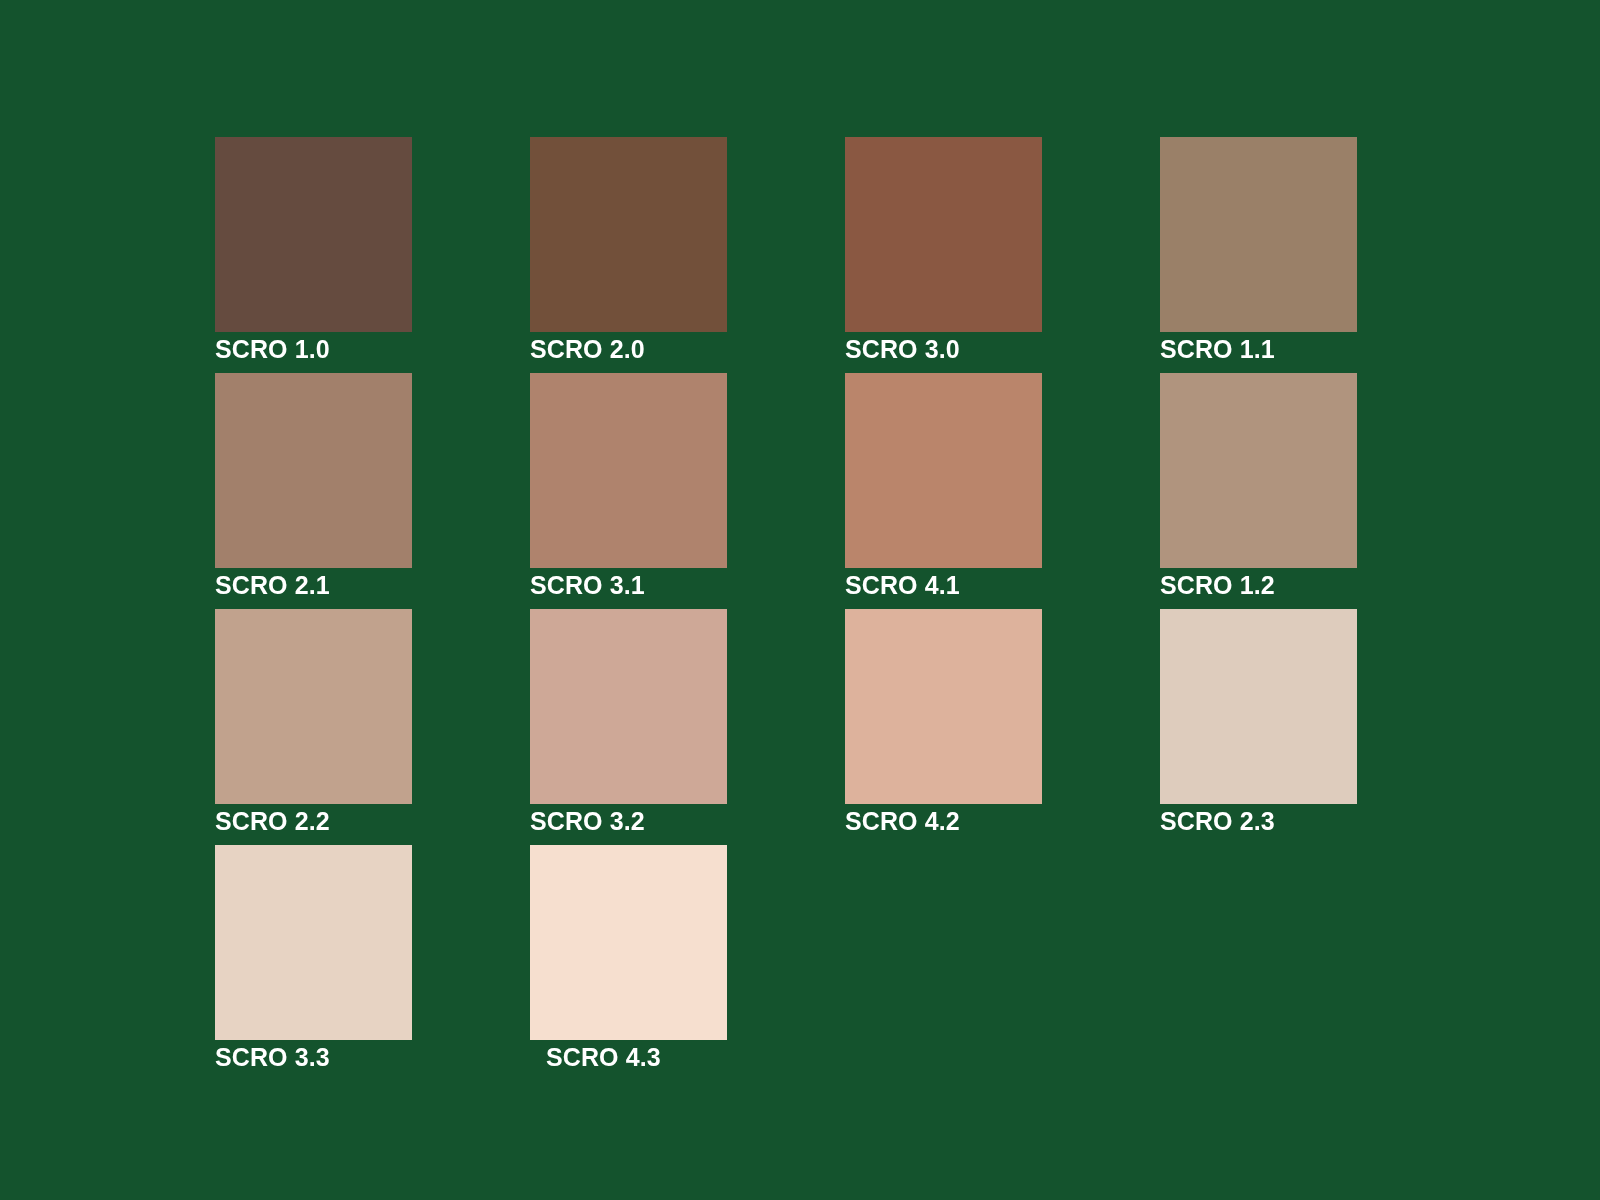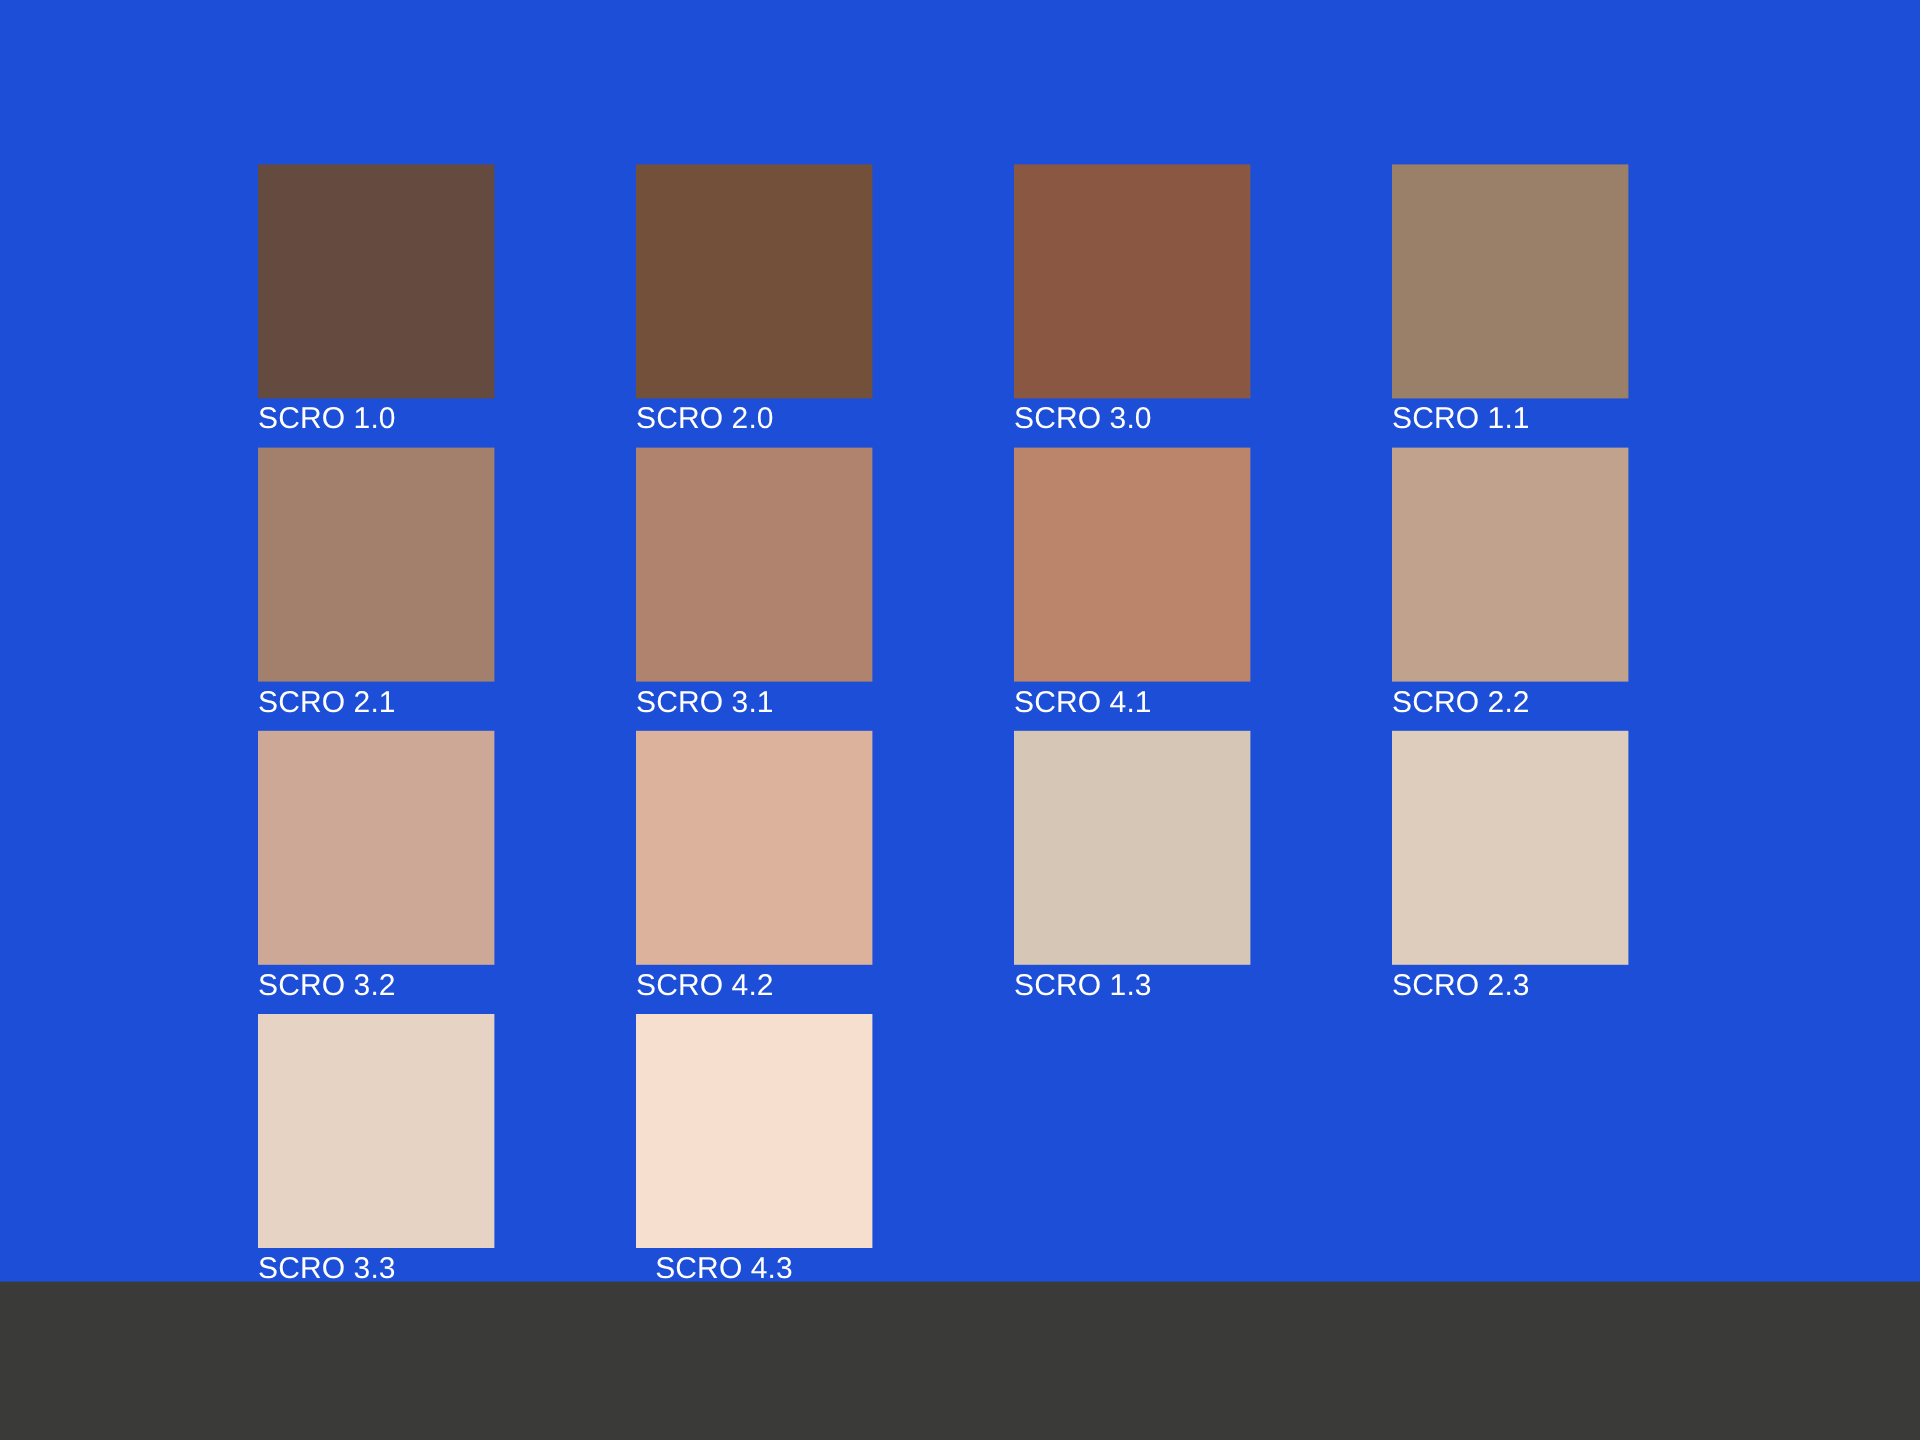--- a/index.html
+++ b/index.html
@@ -48,21 +48,21 @@
     color: #ffffff;
     font-family: "Liberation Sans", sans-serif;
     font-size: 25px;
     line-height: 30px;
     letter-spacing: 0.1px;
   }
 </style>
 </head>
 <body style="background: rgb(58, 58, 56);">
 
-<div id="palette-board" style="background: #1d4ed8; width: 1600px; height: 1068px;">
+<div id="palette-board" style="background: #14532d; width: 1600px; height: 1200px; font-weight: bold;">
   <div class="swatch-grid" style="grid-template-columns: repeat(4, 197px); grid-template-rows: repeat(4, 195px);">
       <div class="swatch-cell">
         <div class="swatch-chip" style="background: rgb(101, 75, 63);"></div>
         <div class="swatch-label" style="color: rgb(255, 255, 255);">SCRO 1.0</div>
       </div>
       <div class="swatch-cell">
         <div class="swatch-chip" style="background: rgb(114, 80, 58);"></div>
         <div class="swatch-label" style="color: rgb(255, 255, 255);">SCRO 2.0</div>
       </div>
       <div class="swatch-cell">
@@ -79,34 +79,34 @@
       </div>
       <div class="swatch-cell">
         <div class="swatch-chip" style="background: rgb(175, 131, 109);"></div>
         <div class="swatch-label" style="color: rgb(255, 255, 255);">SCRO 3.1</div>
       </div>
       <div class="swatch-cell">
         <div class="swatch-chip" style="background: rgb(186, 133, 107);"></div>
         <div class="swatch-label" style="color: rgb(255, 255, 255);">SCRO 4.1</div>
       </div>
       <div class="swatch-cell">
+        <div class="swatch-chip" style="background: rgb(176, 148, 126);"></div>
+        <div class="swatch-label" style="color: rgb(255, 255, 255);">SCRO 1.2</div>
+      </div>
+      <div class="swatch-cell">
         <div class="swatch-chip" style="background: rgb(193, 162, 141);"></div>
         <div class="swatch-label" style="color: rgb(255, 255, 255);">SCRO 2.2</div>
       </div>
       <div class="swatch-cell">
         <div class="swatch-chip" style="background: rgb(206, 168, 151);"></div>
         <div class="swatch-label" style="color: rgb(255, 255, 255);">SCRO 3.2</div>
       </div>
       <div class="swatch-cell">
         <div class="swatch-chip" style="background: rgb(221, 178, 156);"></div>
         <div class="swatch-label" style="color: rgb(255, 255, 255);">SCRO 4.2</div>
-      </div>
-      <div class="swatch-cell">
-        <div class="swatch-chip" style="background: rgb(213, 198, 182);"></div>
-        <div class="swatch-label" style="color: rgb(255, 255, 255);">SCRO 1.3</div>
       </div>
       <div class="swatch-cell">
         <div class="swatch-chip" style="background: rgb(222, 204, 189);"></div>
         <div class="swatch-label" style="color: rgb(255, 255, 255);">SCRO 2.3</div>
       </div>
       <div class="swatch-cell">
         <div class="swatch-chip" style="background: rgb(231, 211, 195);"></div>
         <div class="swatch-label" style="color: rgb(255, 255, 255);">SCRO 3.3</div>
       </div>
       <div class="swatch-cell">

